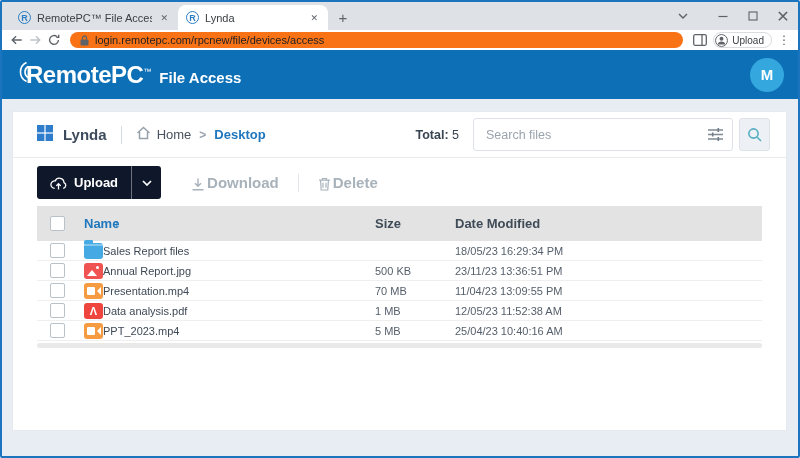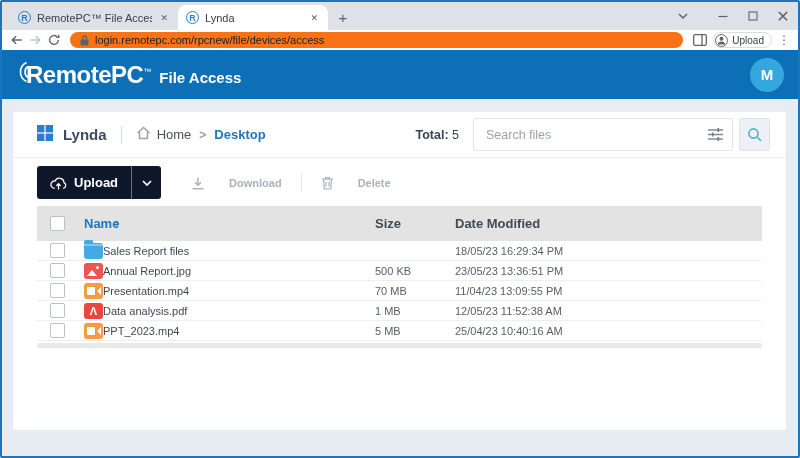--- a/index.html
+++ b/index.html
@@ -62,21 +62,21 @@
   .searchbox input::placeholder { color:#9aa4ae; }
   .filter-ic { position:absolute; right:10px; top:9px; cursor:pointer; }
   .search-btn { width:31px; height:33px; margin-left:6px; background:#edf1f6; border:1px solid #dfe3e8; border-radius:3px;
                 display:flex; align-items:center; justify-content:center; cursor:pointer; }
 
   .actionbar { padding:8px 24px 7px; display:flex; align-items:center; flex:none; }
   .upload-btn { display:flex; height:33px; background:#0f172a; border-radius:3px; color:#fff; overflow:hidden; }
   .upload-main { display:flex; align-items:center; gap:7px; padding:0 13px; font-size:13px; font-weight:bold; cursor:pointer; }
   .upload-sep { width:1px; background:rgba(255,255,255,0.4); }
   .upload-caret { width:29px; display:flex; align-items:center; justify-content:center; cursor:pointer; }
-  .ghost-btn { display:flex; align-items:center; gap:24px; font-size:11px; font-weight:bold; color:#a8b2bb; cursor:default; }
+  .ghost-btn { display:flex; align-items:flex-end; gap:2px; font-size:15px; font-weight:bold; color:#a8b2bb; cursor:default; }
   .dl { margin-left:30px; }
   .vdiv2 { width:1px; height:18px; background:#e2e6ea; margin:0 19px; }
 
   .table { margin:0 24px; flex:none; }
   .thead { height:35px; background:#e3e3e3; display:flex; align-items:center; font-size:13px; font-weight:bold; color:#3f4b57; }
   .trow { height:20px; display:flex; align-items:center; border-bottom:1px solid #efefef; font-size:11px; color:#3e4956; cursor:pointer; }
   .c-check { width:47px; flex:none; display:flex; padding-left:13px; }
   .checkbox { width:15px; height:15px; background:#fff; border:1px solid #b9c1c9; border-radius:2px; cursor:pointer; }
   .c-main { flex:1; display:flex; align-items:center; min-width:0; }
   .th-name { color:#2077bd; cursor:pointer; }
@@ -298,21 +298,21 @@
 
   <div class="trow">
     <span class="c-check">
                 <span class="checkbox"></span>
               </span>
     <span class="c-main">
       <span class="fi fi-image"></span>
       <span>Annual Report.jpg</span>
     </span>
     <span class="c-size">500 KB</span>
-    <span class="c-date">23/05/23 13:36:51 PM</span>
+    <span class="c-date">23/11/23 13:36:51 PM</span>
   </div>
 
   <div class="trow">
     <span class="c-check">
                 <span class="checkbox"></span>
               </span>
     <span class="c-main">
       <span class="fi fi-video"></span>
       <span>Presentation.mp4</span>
     </span>

